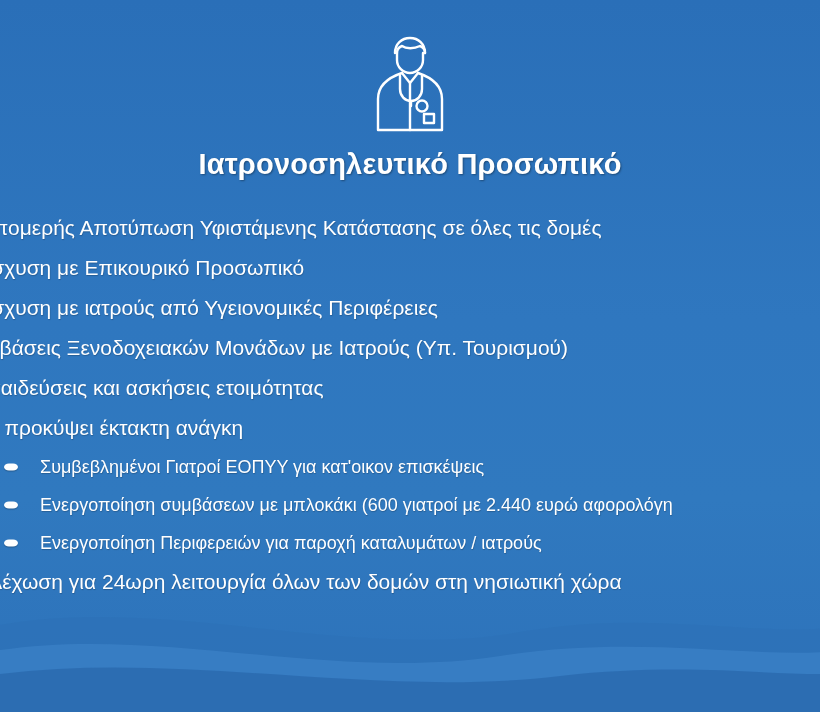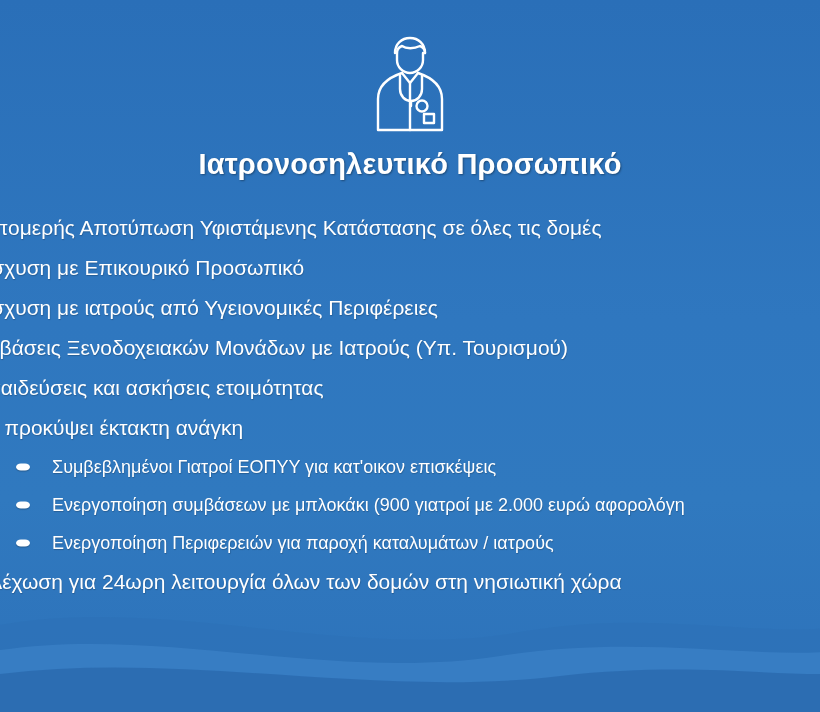--- a/index.html
+++ b/index.html
@@ -69,21 +69,21 @@
     padding-left: 0;
     text-shadow: 0.5px 0.5px 1px rgba(0,0,0,0.22);
   }
   
   .line.lvl1 { margin-left: -24px; }
   .line.lvl1.wide { margin-left: -30px; }
 
   .line.lvl2 {
     font-size: 18px;
     line-height: 38px;
-    margin-left: 12px;
+    margin-left: 0;
     padding-left: 40px;
     position: relative;
   }
   .bullet-dash {
     position: absolute;
     left: 4px;
     top: 50%;
     transform: translateY(-50%);
     width: 14px;
     height: 7px;
@@ -134,21 +134,21 @@
     <div class="line lvl1">υμβάσεις Ξενοδοχειακών Μονάδων με Ιατρούς (Υπ. Τουρισμού)</div>
     <div class="line lvl1">κπαιδεύσεις και ασκήσεις ετοιμότητας</div>
     <div class="line lvl1">άν προκύψει έκτακτη ανάγκη</div>
 
     <div class="line lvl2">
       <span class="bullet-dash"></span>
       <span>Συμβεβλημένοι Γιατροί ΕΟΠΥΥ για κατ'οικον επισκέψεις</span>
     </div>
     <div class="line lvl2">
       <span class="bullet-dash"></span>
-      <span>Ενεργοποίηση συμβάσεων με μπλοκάκι (900 γιατροί με 2.000 ευρώ αφορολόγη</span>
+      <span>Ενεργοποίηση συμβάσεων με μπλοκάκι (600 γιατροί με 2.440 ευρώ αφορολόγη</span>
     </div>
     <div class="line lvl2">
       <span class="bullet-dash"></span>
       <span>Ενεργοποίηση Περιφερειών για παροχή καταλυμάτων / ιατρούς</span>
     </div>
 
     <div class="line last">τελέχωση για 24ωρη λειτουργία όλων των δομών στη νησιωτική χώρα</div>
   </div>
 
   <div class="wave-band">

